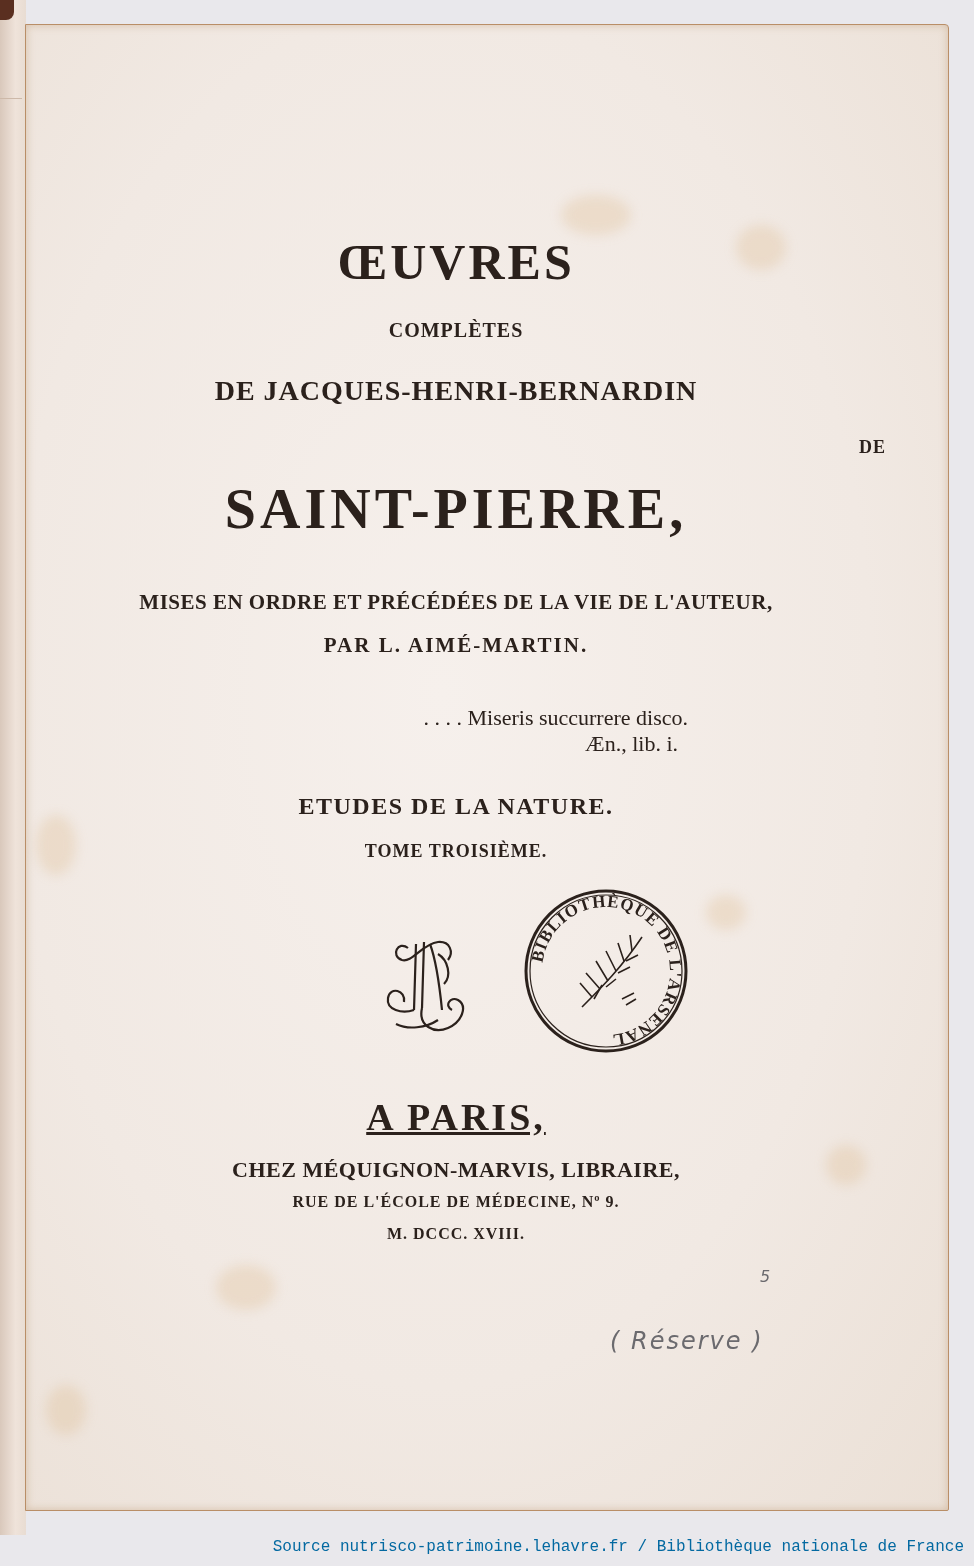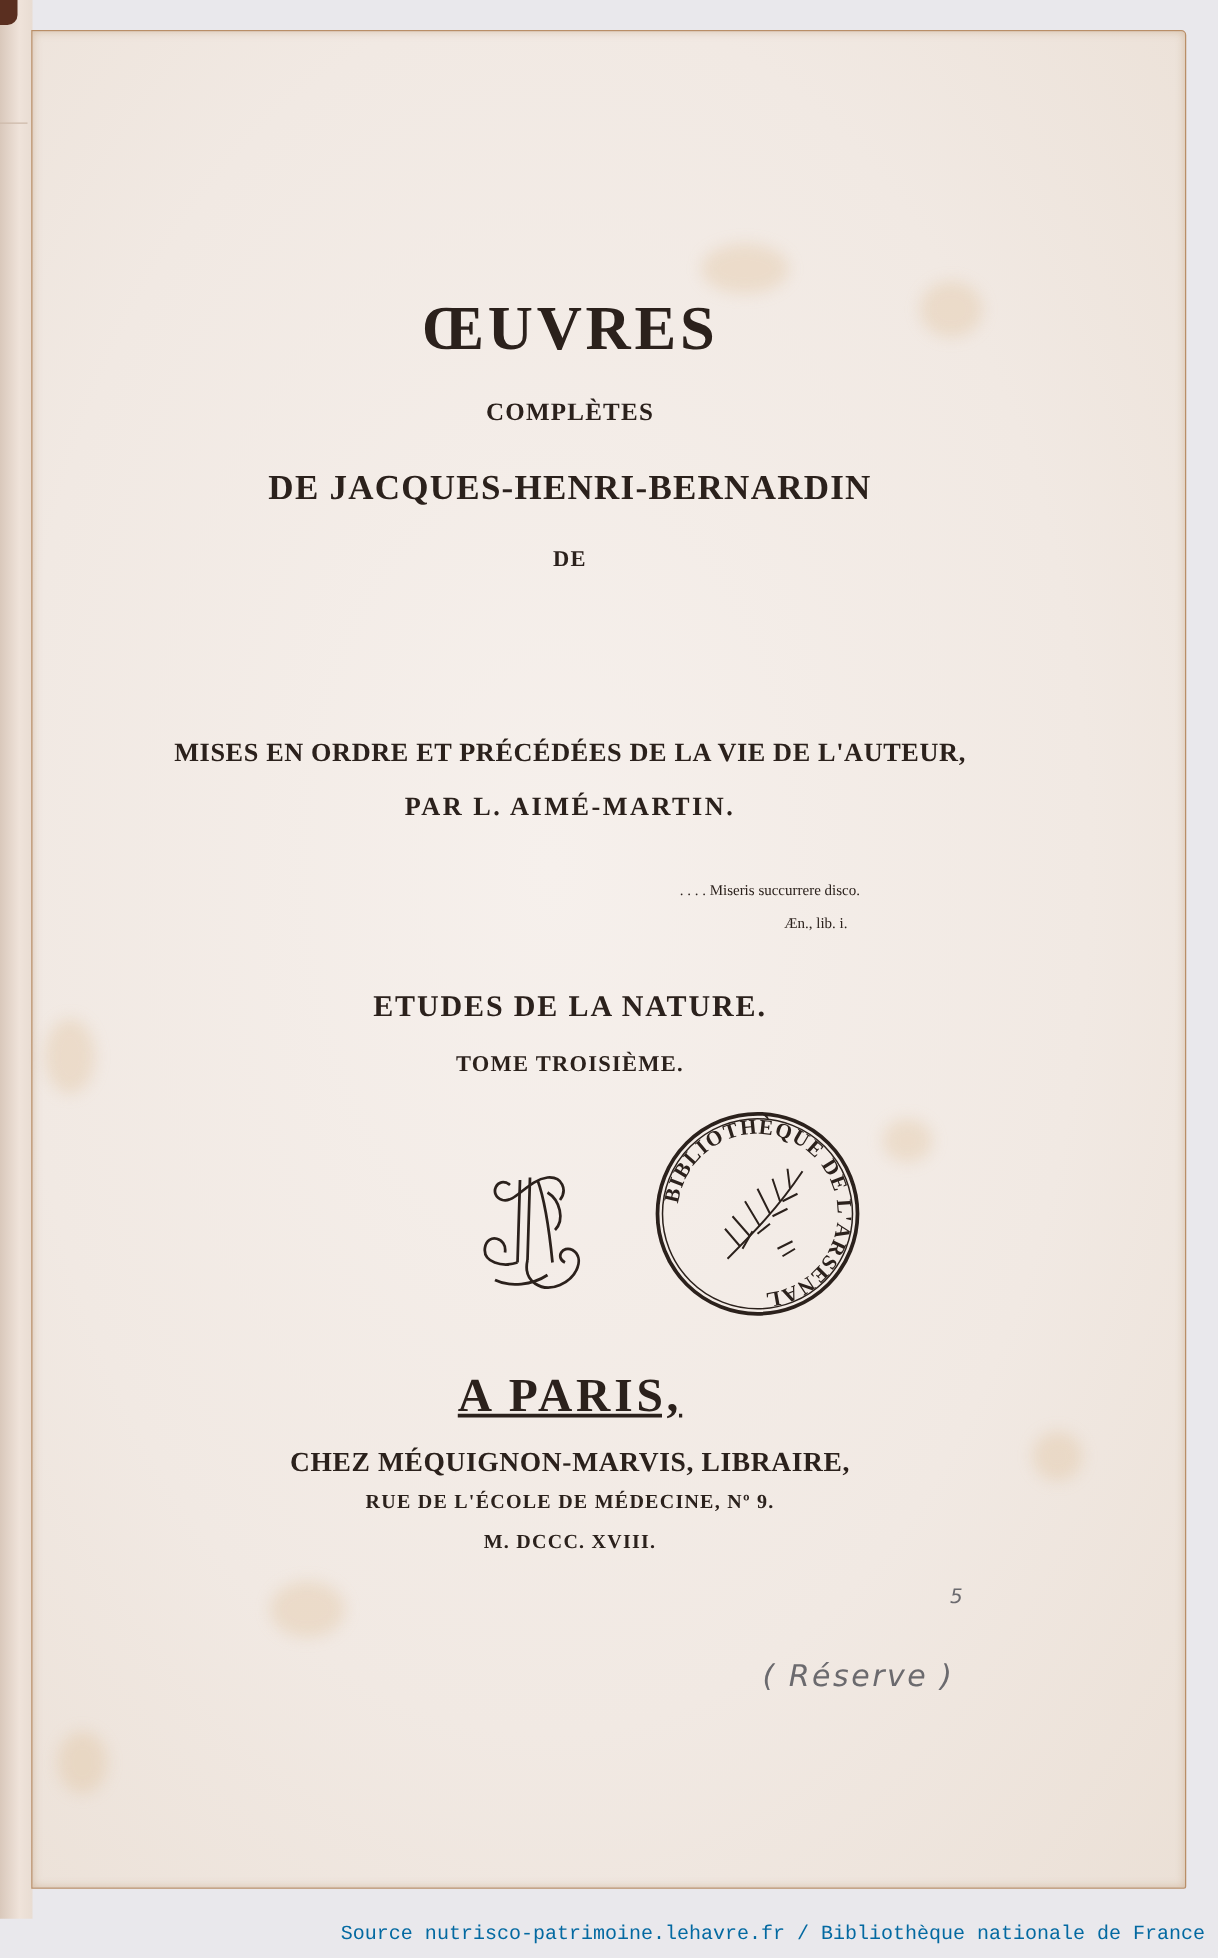--- a/index.html
+++ b/index.html
@@ -27,25 +27,25 @@
       box-shadow: inset 0 0 8px rgba(170,120,70,0.35);
     }
     .stain { position: absolute; border-radius: 50%; background: rgba(214,170,110,0.22); filter: blur(6px); }
     .ink { color: #2b211c; }
     .line {
       position: absolute; left: 0; width: 860px; text-align: center; white-space: nowrap;
     }
     .title-oeuvres { font-size: 50px; letter-spacing: 3px; font-weight: bold; }
     .subtitle { font-size: 20px; letter-spacing: 1px; font-weight: bold; }
     .author-line { font-size: 28px; letter-spacing: 1px; font-weight: bold; }
-    .de { font-size: 18px; font-weight: bold; letter-spacing: 1px; }
+    .de { font-size: 18px; font-weight: bold; letter-spacing: 1px; text-align: right; }
     .saint-pierre { font-size: 56px; font-weight: bold; letter-spacing: 4px; }
     .mises { font-size: 21px; letter-spacing: 0.5px; font-weight: bold; }
     .par { font-size: 21px; letter-spacing: 2px; font-weight: bold; }
-    .epigraph { position: absolute; font-size: 12px; text-align: right; }
+    .epigraph { position: absolute; font-size: 22px; text-align: right; }
     .etudes { font-size: 24px; letter-spacing: 1.5px; font-weight: bold; }
     .tome { font-size: 18px; letter-spacing: 1px; font-weight: bold; }
     .paris { font-size: 38px; letter-spacing: 3px; font-weight: bold; }
     .chez { font-size: 22px; letter-spacing: 0.5px; font-weight: bold; }
     .rue { font-size: 16px; letter-spacing: 1px; font-weight: bold; }
     .date { font-size: 16px; letter-spacing: 1px; font-weight: bold; }
     .monogram { position: absolute; left: 352px; top: 905px; width: 96px; height: 110px; }
     .stamp { position: absolute; left: 496px; top: 862px; width: 168px; height: 168px; }
     .shelfmark {
       position: absolute; font-family: "DejaVu Sans", sans-serif; color: #6b6a6e;
@@ -71,20 +71,21 @@
   <div class="stain" style="left:10px;top:790px;width:40px;height:60px;"></div>
   <div class="stain" style="left:190px;top:1240px;width:60px;height:45px;"></div>
   <div class="stain" style="left:800px;top:1120px;width:40px;height:40px;"></div>
   <div class="stain" style="left:20px;top:1360px;width:40px;height:50px;"></div>
   <div class="stain" style="left:680px;top:870px;width:40px;height:35px;"></div>
 
   <div class="line title-oeuvres" style="top:208px;">ŒUVRES</div>
   <div class="line subtitle" style="top:294px;">COMPLÈTES</div>
   <div class="line author-line" style="top:350px;">DE JACQUES-HENRI-BERNARDIN</div>
   <div class="line de" style="top:412px;">DE</div>
+  <div class="line saint-pierre" style="top:452px;">SAINT-PIERRE,</div>
   <div class="line mises" style="top:565px;">MISES EN ORDRE ET PRÉCÉDÉES DE LA VIE DE L'AUTEUR,</div>
   <div class="line par" style="top:608px;">PAR L. AIMÉ-MARTIN.</div>
 
   <div class="epigraph" style="left:320px;top:680px;width:342px;">. . . . Miseris succurrere disco.</div>
   <div class="epigraph" style="left:320px;top:706px;width:332px;">Æn., lib. i.</div>
 
   <div class="line etudes" style="top:768px;">ETUDES DE LA NATURE.</div>
   <div class="line tome" style="top:816px;">TOME TROISIÈME.</div>
 
   <svg class="monogram" viewBox="0 0 96 110">

